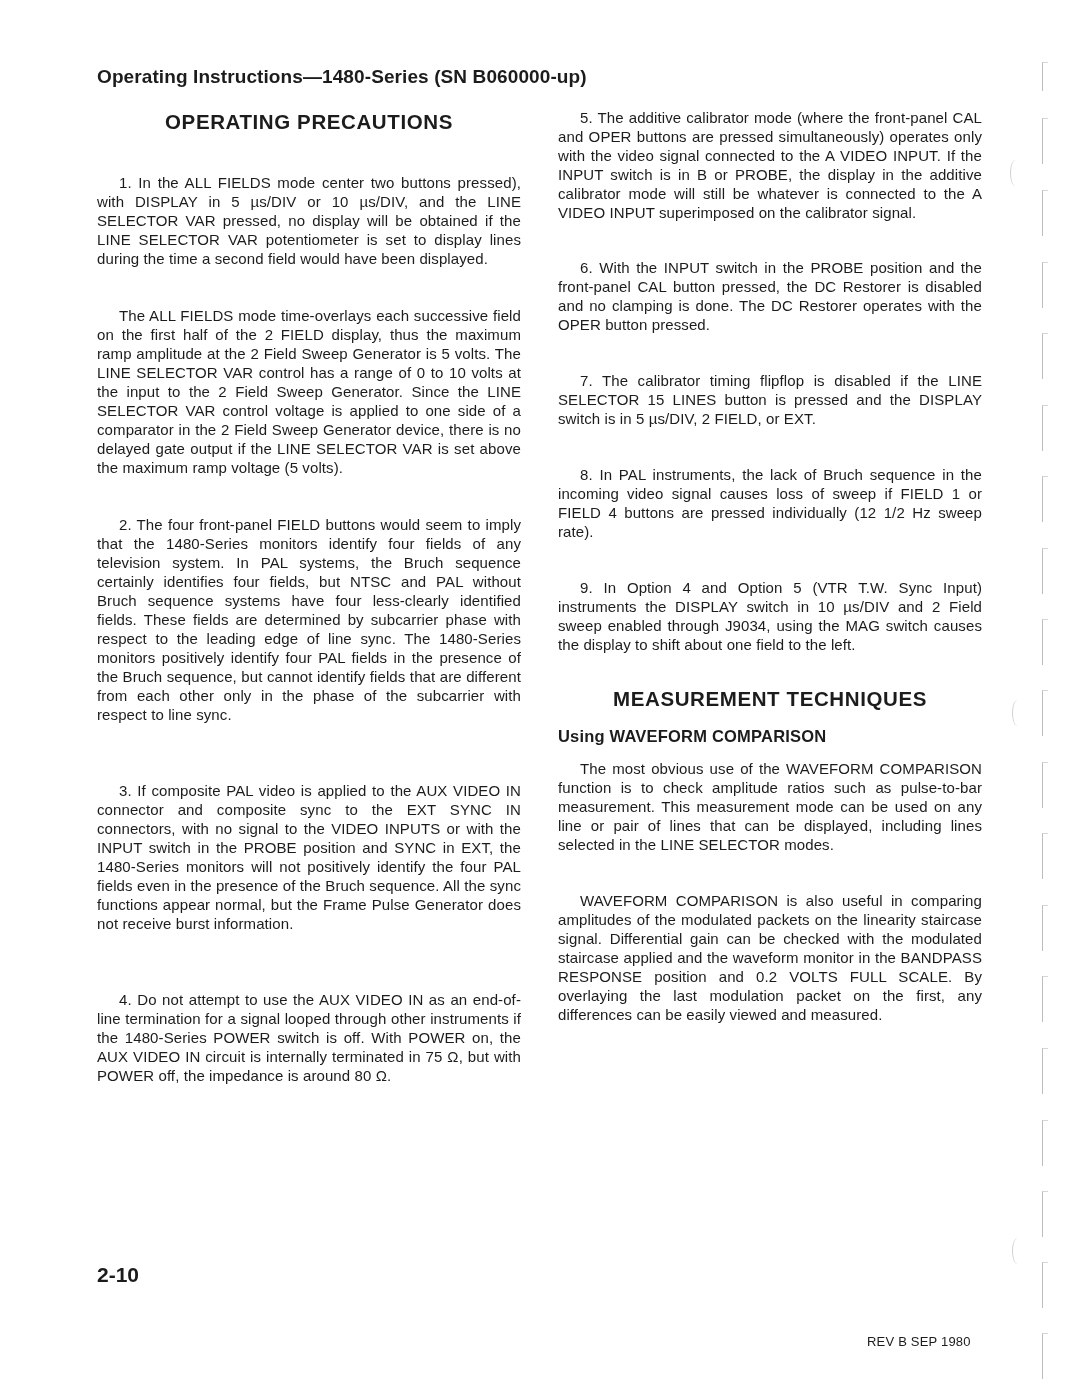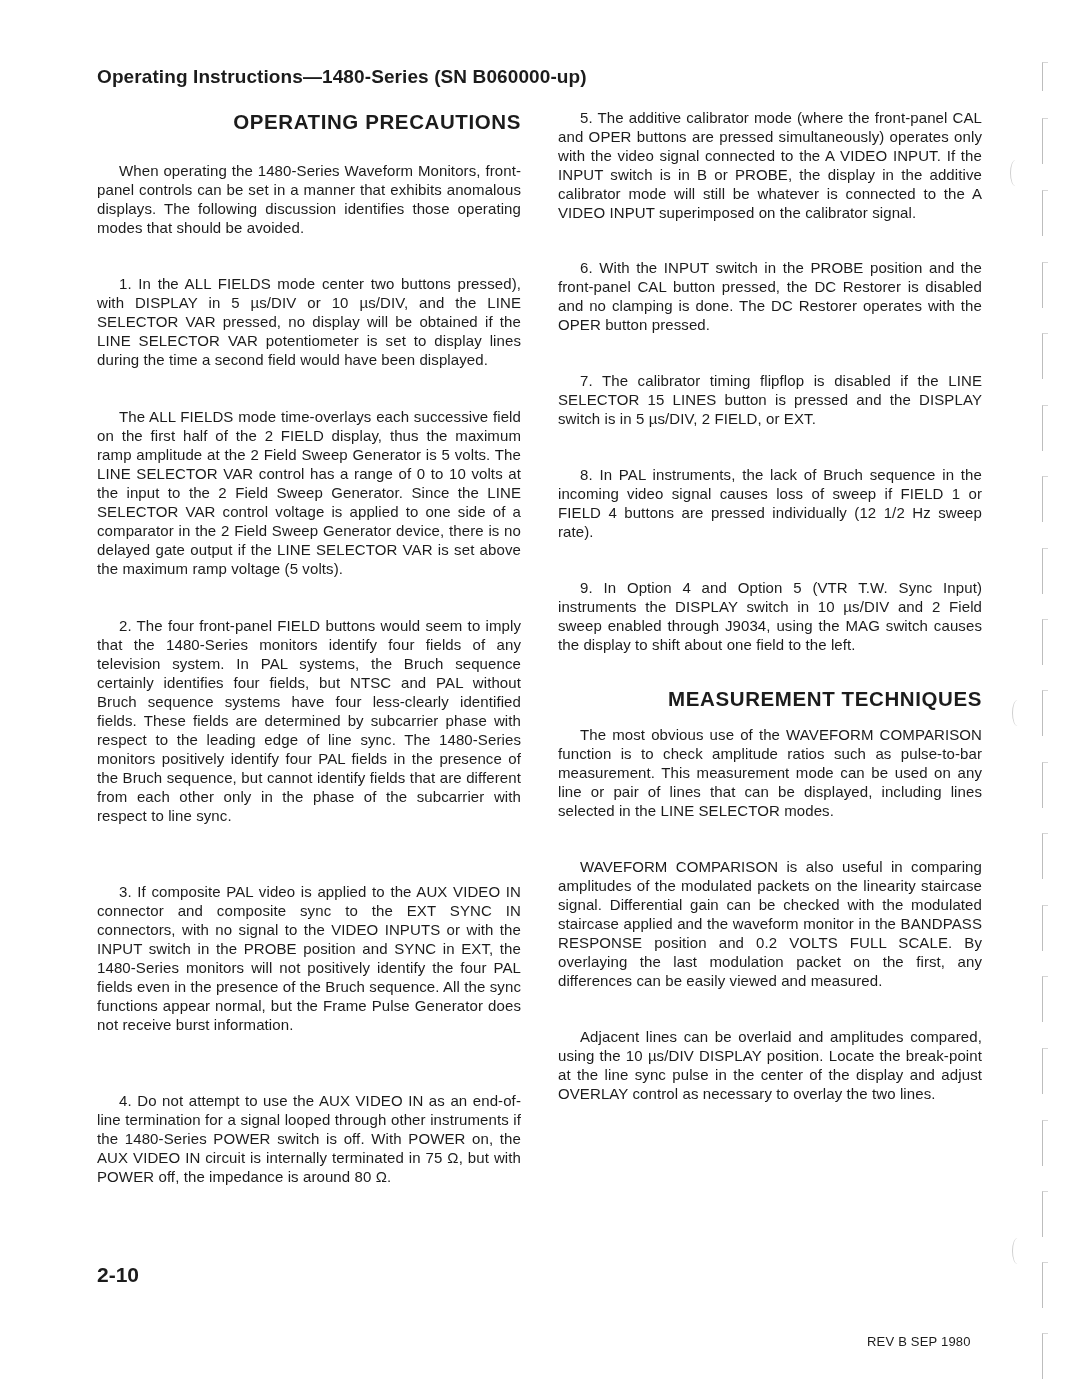--- a/index.html
+++ b/index.html
@@ -25,21 +25,21 @@
     }
     .col {
       position: absolute;
       width: 424px;
     }
     .col-left { left: 97px; top: 108px; }
     .col-right { left: 558px; top: 108px; }
     .section-title {
       font-size: 20.5px;
       font-weight: bold;
-      text-align: right;
+      text-align: center;
       letter-spacing: 0.6px;
       margin: 0;
       line-height: 28px;
     }
     .sub-title {
       font-size: 16.5px;
       font-weight: bold;
       margin: 0;
       line-height: 22px;
       letter-spacing: 0.2px;
@@ -82,21 +82,20 @@
     }
   </style>
 </head>
 <body>
 
 <div class="running-head">Operating Instructions—1480-Series (SN B060000-up)</div>
 
 <div class="col col-left">
   <h2 class="section-title" style="margin-top:0;">OPERATING PRECAUTIONS</h2>
 
-  <p class="para" style="margin-top:25px;">When operating the 1480-Series Waveform Monitors, front-panel controls can be set in a manner that exhibits anomalous displays. The following discussion identifies those operating modes that should be avoided.</p>
 
   <p class="para" style="margin-top:37px;">1. In the ALL FIELDS mode center two buttons pressed), with DISPLAY in 5 µs/DIV or 10 µs/DIV, and the LINE SELECTOR VAR pressed, no display will be obtained if the LINE SELECTOR VAR potentiometer is set to display lines during the time a second field would have been displayed.</p>
 
   <p class="para" style="margin-top:38px;">The ALL FIELDS mode time-overlays each successive field on the first half of the 2 FIELD display, thus the maximum ramp amplitude at the 2 Field Sweep Generator is 5 volts. The LINE SELECTOR VAR control has a range of 0 to 10 volts at the input to the 2 Field Sweep Generator. Since the LINE SELECTOR VAR control voltage is applied to one side of a comparator in the 2 Field Sweep Generator device, there is no delayed gate output if the LINE SELECTOR VAR is set above the maximum ramp voltage (5 volts).</p>
 
   <p class="para" style="margin-top:38px;">2. The four front-panel FIELD buttons would seem to imply that the 1480-Series monitors identify four fields of any television system. In PAL systems, the Bruch sequence certainly identifies four fields, but NTSC and PAL without Bruch sequence systems have four less-clearly identified fields. These fields are determined by subcarrier phase with respect to the leading edge of line sync. The 1480-Series monitors positively identify four PAL fields in the presence of the Bruch sequence, but cannot identify fields that are different from each other only in the phase of the subcarrier with respect to line sync.</p>
 
   <p class="para" style="margin-top:57px;">3. If composite PAL video is applied to the AUX VIDEO IN connector and composite sync to the EXT SYNC IN connectors, with no signal to the VIDEO INPUTS or with the INPUT switch in the PROBE position and SYNC in EXT, the 1480-Series monitors will not positively identify the four PAL fields even in the presence of the Bruch sequence. All the sync functions appear normal, but the Frame Pulse Generator does not receive burst information.</p>
 
   <p class="para" style="margin-top:57px;">4. Do not attempt to use the AUX VIDEO IN as an end-of-line termination for a signal looped through other instruments if the 1480-Series POWER switch is off. With POWER on, the AUX VIDEO IN circuit is internally terminated in 75 Ω, but with POWER off, the impedance is around 80 Ω.</p>
@@ -109,26 +108,26 @@
 
   <p class="para" style="margin-top:37px;">7. The calibrator timing flipflop is disabled if the LINE SELECTOR 15 LINES button is pressed and the DISPLAY switch is in 5 µs/DIV, 2 FIELD, or EXT.</p>
 
   <p class="para" style="margin-top:37px;">8. In PAL instruments, the lack of Bruch sequence in the incoming video signal causes loss of sweep if FIELD 1 or FIELD 4 buttons are pressed individually (12 1/2 Hz sweep rate).</p>
 
   <p class="para" style="margin-top:37px;">9. In Option 4 and Option 5 (VTR T.W. Sync Input) instruments the DISPLAY switch in 10 µs/DIV and 2 Field sweep enabled through J9034, using the MAG switch causes the display to shift about one field to the left.</p>
 
 
   <h2 class="section-title" style="margin-top:31px;">MEASUREMENT TECHNIQUES</h2>
 
+  <h3 class="sub-title" style="margin-top:12px;">Using WAVEFORM COMPARISON</h3>
 
   <p class="para" style="margin-top:12px;">The most obvious use of the WAVEFORM COMPARISON function is to check amplitude ratios such as pulse-to-bar measurement. This measurement mode can be used on any line or pair of lines that can be displayed, including lines selected in the LINE SELECTOR modes.</p>
 
   <p class="para" style="margin-top:37px;">WAVEFORM COMPARISON is also useful in comparing amplitudes of the modulated packets on the linearity staircase signal. Differential gain can be checked with the modulated staircase applied and the waveform monitor in the BANDPASS RESPONSE position and 0.2 VOLTS FULL SCALE. By overlaying the last modulation packet on the first, any differences can be easily viewed and measured.</p>
 
-  <p class="para" style="margin-top:37px;">Adjacent lines can be overlaid and amplitudes compared, using the 10 µs/DIV DISPLAY position. Locate the break-point at the line sync pulse in the center of the display and adjust OVERLAY control as necessary to overlay the two lines.</p>
 </div>
 
 <div class="footer-page">2-10</div>
 <div class="footer-rev">REV B SEP 1980</div>
 
 <div class="bind-mark" style="top:62px;height:28px;"></div>
 <div class="bind-mark" style="top:118px;height:45px;"></div>
 <div class="bind-mark" style="top:190px;height:45px;"></div>
 <div class="bind-mark" style="top:262px;height:45px;"></div>
 <div class="bind-mark" style="top:333px;height:45px;"></div>

